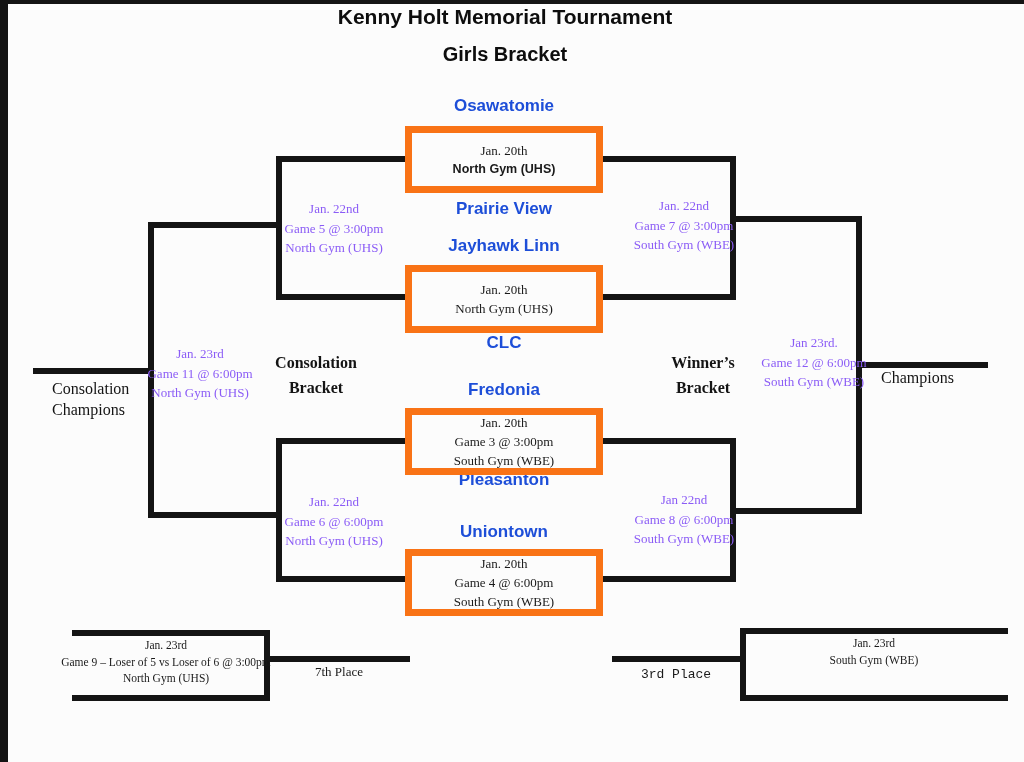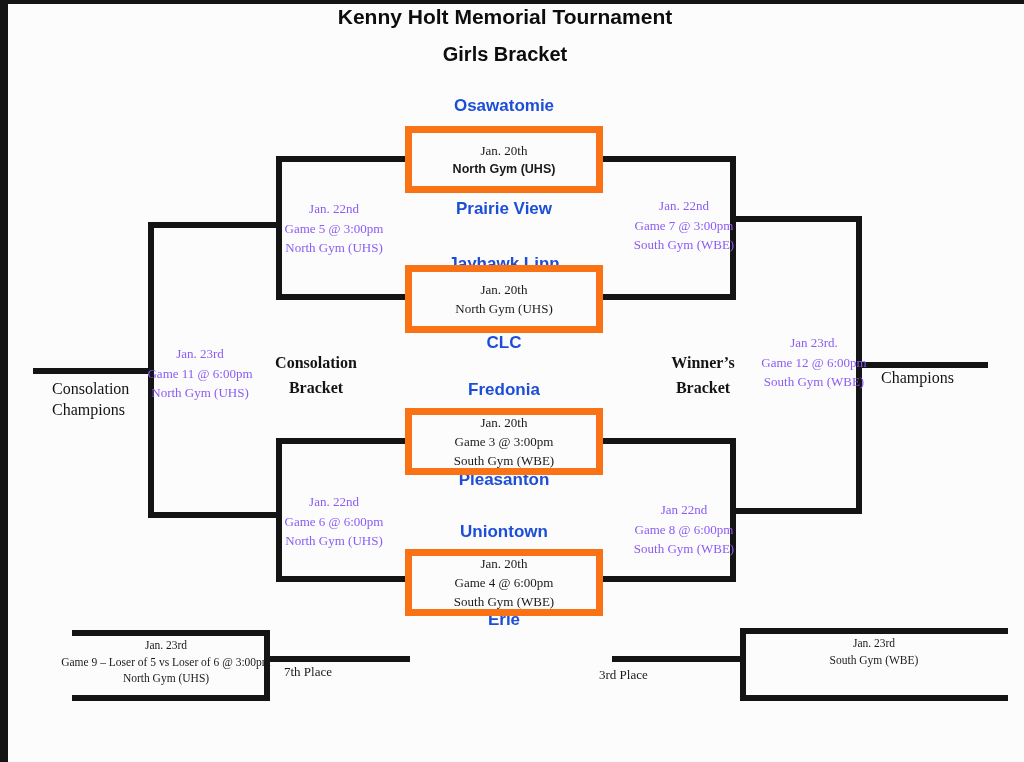--- a/index.html
+++ b/index.html
@@ -13,41 +13,40 @@
   .team{position:absolute;left:374px;width:260px;text-align:center;
         font-family:"Liberation Sans","DejaVu Sans",sans-serif;font-weight:700;font-size:17px;color:#1d4ed8;}
   .box{position:absolute;left:405px;width:198px;box-sizing:border-box;border:7px solid #f97316;
        display:flex;flex-direction:column;justify-content:center;}
   .bl{font-size:13px;line-height:19px;text-align:center;color:#1a1a1a;}
   .bl-sans{font-family:"Liberation Sans","DejaVu Sans",sans-serif;font-weight:700;font-size:12.5px;}
   .note{position:absolute;width:152px;font-size:13px;line-height:19.5px;text-align:center;color:#8b5cf6;}
   .note-sm{position:absolute;font-size:11.5px;line-height:16.5px;text-align:center;color:#1a1a1a;}
   .lbl{position:absolute;font-size:16px;color:#141414;}
   .lbl-bold{font-weight:700;text-align:center;line-height:25px;}
-  .place{position:absolute;width:110px;font-size:13px;text-align:left;color:#1a1a1a;}
+  .place{position:absolute;width:110px;font-size:13px;text-align:center;color:#1a1a1a;}
 </style>
 </head>
 <body>
 
 <div class="stage">
 
   <div class="ln" style="left:0;top:0;width:8px;height:762px;"></div>
   <div class="ln" style="left:0;top:0;width:1024px;height:4px;"></div>
 
   <div class="title">Kenny Holt Memorial Tournament</div>
   <div class="subtitle">Girls Bracket</div>
 
   <div class="team" style="top:96px;">Osawatomie</div>
   <div class="team" style="top:199px;">Prairie View</div>
-  <div class="team" style="top:254px;">Jayhawk Linn</div>
+  <div class="team" style="top:236px;">Jayhawk Linn</div>
   <div class="team" style="top:333px;">CLC</div>
   <div class="team" style="top:380px;">Fredonia</div>
   <div class="team" style="top:470px;">Pleasanton</div>
   <div class="team" style="top:522px;">Uniontown</div>
-  <div class="team" style="top:610px;">Erie</div>
 
   <div class="box" style="top:126px;height:67px;">
     <div class="bl">Jan. 20th</div>
     <div class="bl bl-sans">North Gym (UHS)</div>
   </div>
   <div class="box" style="top:265px;height:68px;">
     <div class="bl">Jan. 20th</div>
     <div class="bl">North Gym (UHS)</div>
   </div>
   <div class="box" style="top:408px;height:67px;">
@@ -91,21 +90,21 @@
   <div class="note" style="left:608px;top:196px;">
     <div>Jan. 22nd</div>
     <div>Game 7  @ 3:00pm</div>
     <div>South Gym (WBE)</div>
   </div>
   <div class="note" style="left:258px;top:492px;">
     <div>Jan. 22nd</div>
     <div>Game 6 @ 6:00pm</div>
     <div>North Gym (UHS)</div>
   </div>
-  <div class="note" style="left:608px;top:500px;">
+  <div class="note" style="left:608px;top:490px;">
     <div>Jan 22nd</div>
     <div>Game 8 @ 6:00pm</div>
     <div>South Gym (WBE)</div>
   </div>
   <div class="note" style="left:124px;top:344px;">
     <div>Jan. 23rd</div>
     <div>Game 11  @ 6:00pm</div>
     <div>North Gym (UHS)</div>
   </div>
   <div class="note" style="left:738px;top:333px;">
@@ -140,15 +139,15 @@
   <div class="place" style="left:284px;top:664px;">7th Place</div>
 
   <div class="ln" style="left:740px;top:628px;width:268px;height:6px;"></div>
   <div class="ln" style="left:740px;top:695px;width:268px;height:6px;"></div>
   <div class="ln" style="left:740px;top:628px;width:6px;height:73px;"></div>
   <div class="ln" style="left:612px;top:656px;width:128px;height:6px;"></div>
   <div class="note-sm" style="left:742px;top:635px;width:264px;">
     <div>Jan. 23rd</div>
     <div>South Gym (WBE)</div>
   </div>
-  <div class="place" style="left:599px;top:667px;">3rd Place</div>
+  <div class="place" style="left:621px;top:667px;font-family:Liberation Mono, monospace;">3rd Place</div>
 
 </div>
 
 </body></html>

